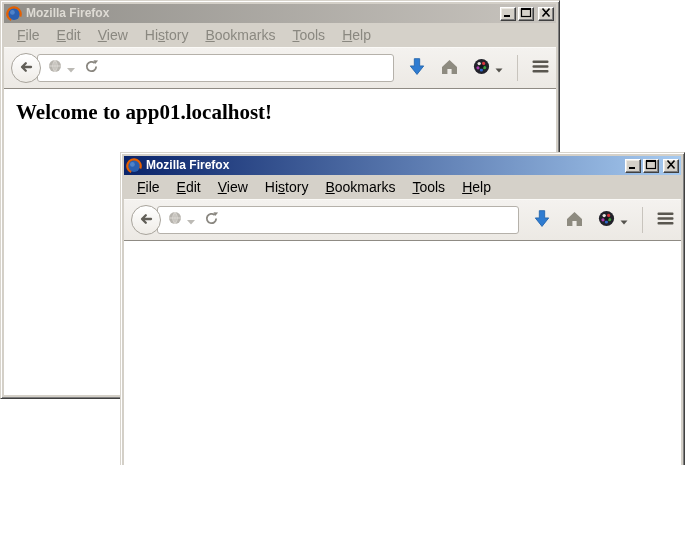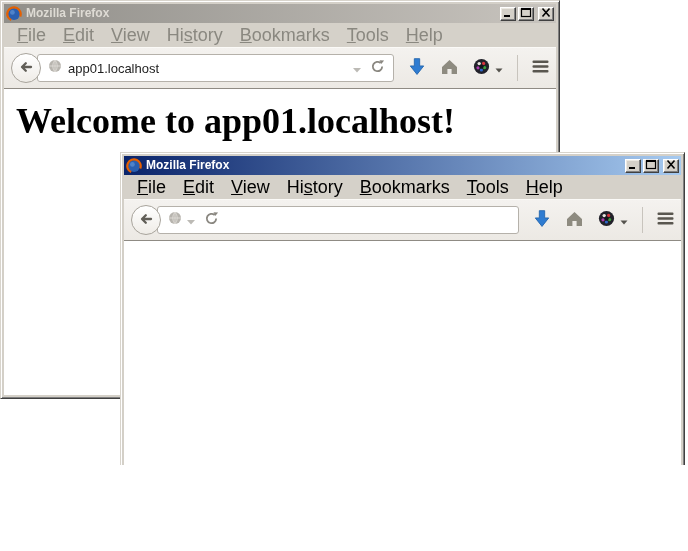--- a/index.html
+++ b/index.html
@@ -44,21 +44,21 @@
     box-shadow: inset -1px -1px 0 #808080, inset 1px 1px 0 #ece9e2;
     display:flex; align-items:center; justify-content:center;
     padding:0; cursor:default;
   }
   .winbtn.close { margin-left:2px; }
 
   
   .menubar {
     height:24px; flex:0 0 24px;
     display:flex; align-items:center;
-    background:#d5d1c9; font-size:18px; padding-left:6px;
+    background:#d5d1c9; font-size:14px; padding-left:6px;
   }
   .window.inactive .menubar { color:#8a8880; }
   .window.active .menubar { color:#000000; }
   .mi { padding:3px 7px; margin-right:3px; white-space:nowrap; }
   .mk { text-decoration:underline; }
 
   
   .navbar {
     height:42px; flex:0 0 42px;
     background:linear-gradient(#f4f2ef,#ece9e4);
@@ -87,21 +87,21 @@
   }
   .sep { width:1px; height:26px; background:#c8c4bd; margin-left:14px; }
 
   
   .viewport {
     flex:1; background:#ffffff; overflow:hidden;
     padding:11px 12px; position:relative;
   }
   .viewport h1 {
     font-family:"Liberation Serif", serif;
-    font-weight:bold; font-size:36px; color:#000000;
+    font-weight:bold; font-size:21px; color:#000000;
     white-space:nowrap;
   }
   .grip { position:absolute; right:1px; bottom:1px; }
 </style>
 </head>
 <body>
 
 <div class="canvas">
 
   <section class="window inactive" id="win1">
@@ -148,21 +148,20 @@
       <button class="navback">
         <span><svg width="16" height="16" viewBox="0 0 16 16">
               <path d="M13 8 H4.2 M7.8 4.2 L4 8 l3.8 3.8" fill="none" stroke="#615e57" stroke-width="2.3" stroke-linecap="round" stroke-linejoin="round"></path>
             </svg></span>
       </button>
       <div class="urlbar">
         <span><svg width="14" height="14" viewBox="0 0 14 14">
               <circle cx="7" cy="7" r="6" fill="#b7b4ae"></circle>
               <path d="M1 7 h12 M7 1 v12 M7 1 a9 9 0 0 0 0 12 M7 1 a9 9 0 0 1 0 12" fill="none" stroke="#dcd9d4" stroke-width="1"></path>
             </svg></span>
-        <span class="urltext">app01.localhost</span>
         <button class="urlbtn">
             <span><svg width="10" height="6" viewBox="0 0 10 6">
                 <path d="M1 1 L9 1 L5 5.5 Z" fill="#bcbab5"></path>
               </svg></span>
           </button>
         <button class="urlbtn">
             <span><svg width="15" height="15" viewBox="0 0 16 16">
                 <path d="M13 8 a5 5 0 1 1 -1.6 -3.7" fill="none" stroke="#8a8780" stroke-width="1.9"></path>
                 <path d="M10.2 1.2 L15 1.6 L12 5.4 Z" fill="#8a8780"></path>
               </svg></span>

